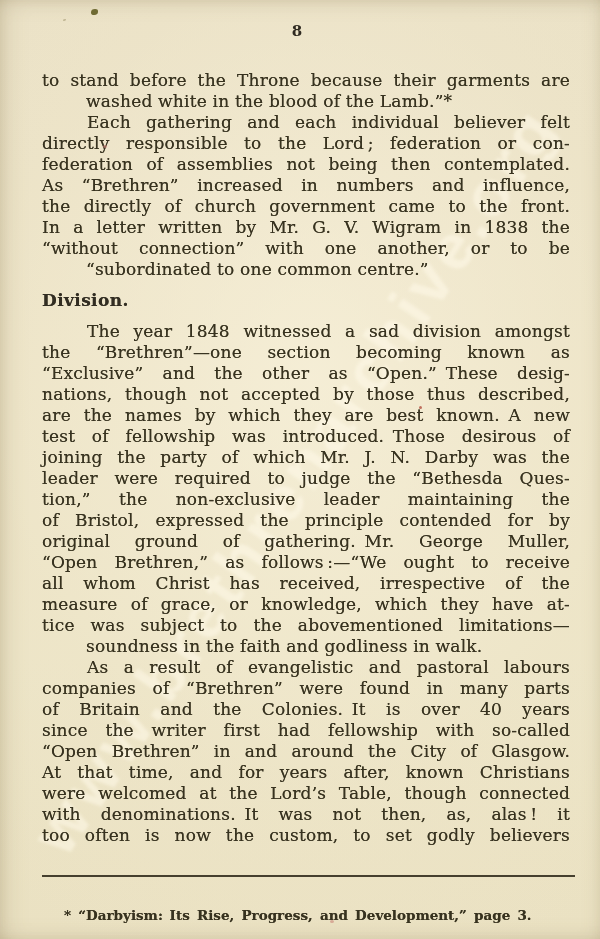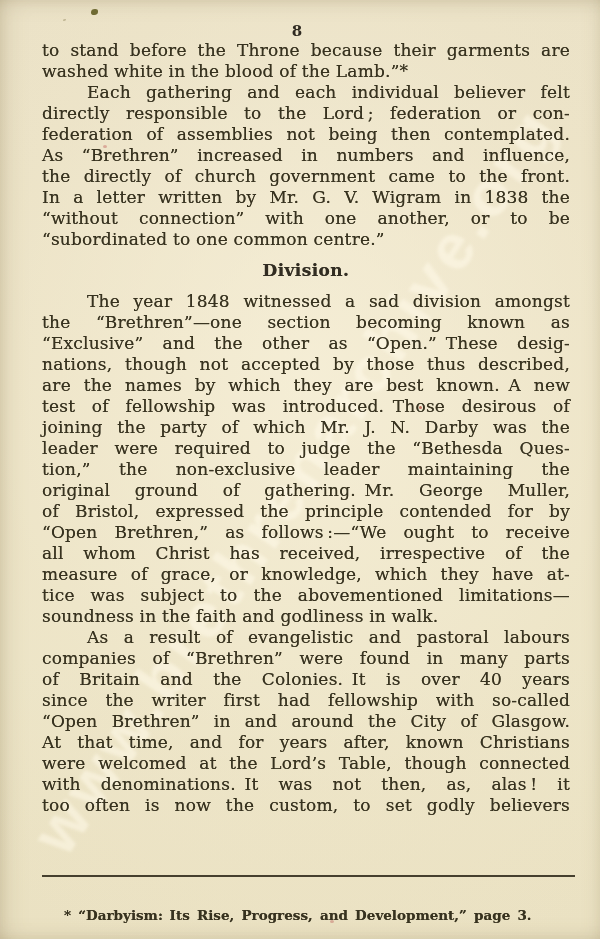--- a/index.html
+++ b/index.html
@@ -44,42 +44,42 @@
     position: absolute;
     top: 22px; left: 0; right: 6px;
     text-align: center;
     font-size: 15px;
     font-weight: bold;
     color: #2f2a21;
     z-index: 2;
   }
   .text-block {
     position: absolute;
-    left: 42px; top: 40px;
+    left: 42px; top: 70px;
     width: 528px;
     z-index: 2;
   }
   .line {
     font-size: 17px;
     line-height: 21px;
     height: 21px;
     color: #37321f;
     text-align: justify;
     text-align-last: justify;
     letter-spacing: 0.2px;
     white-space: nowrap;
     text-shadow: 0 0 0.5px rgba(55,50,32,0.75);
   }
-  .line.last { text-align-last: left; white-space: normal; }
+  .line.last { text-align-last: left; white-space: normal; margin-left: 44px; }
   .line.ind { text-indent: 45px; }
   .heading {
     font-size: 17px;
     line-height: 22px;
     font-weight: bold;
-    text-align: center;
+    text-align: left;
     margin: 9px 0 10px 0;
     color: #322d22;
     letter-spacing: 0.4px;
     text-shadow: 0 0 0.5px rgba(50,45,34,0.75);
   }
   .footnote-rule {
     position: absolute;
     left: 42px; top: 875px;
     width: 533px; height: 0;
     border-top: 2px solid #453f2e;
@@ -128,22 +128,22 @@
       <div class="heading">Division.</div>
       <div class="line ind">The year 1848 witnessed a sad division amongst</div>
       <div class="line">the “Brethren”—one section becoming known as</div>
       <div class="line">“Exclusive” and the other as “Open.” These desig-</div>
       <div class="line">nations, though not accepted by those thus described,</div>
       <div class="line">are the names by which they are best known. A new</div>
       <div class="line">test of fellowship was introduced. Those desirous of</div>
       <div class="line">joining the party of which Mr. J. N. Darby was the</div>
       <div class="line">leader were required to judge the “Bethesda Ques-</div>
       <div class="line">tion,” the non-exclusive leader maintaining the</div>
+      <div class="line">of Bristol, expressed the principle contended for by</div>
       <div class="line">original ground of gathering. Mr. George Muller,</div>
-      <div class="line">of Bristol, expressed the principle contended for by</div>
       <div class="line">“Open Brethren,” as follows :—“We ought to receive</div>
       <div class="line">all whom Christ has received, irrespective of the</div>
       <div class="line">measure of grace, or knowledge, which they have at-</div>
       <div class="line">tice was subject to the abovementioned limitations—</div>
       <div class="line last">soundness in the faith and godliness in walk.</div>
       <div class="line ind">As a result of evangelistic and pastoral labours</div>
       <div class="line">companies of “Brethren” were found in many parts</div>
       <div class="line">of Britain and the Colonies. It is over 40 years</div>
       <div class="line">since the writer first had fellowship with so-called</div>
       <div class="line">“Open Brethren” in and around the City of Glasgow.</div>

